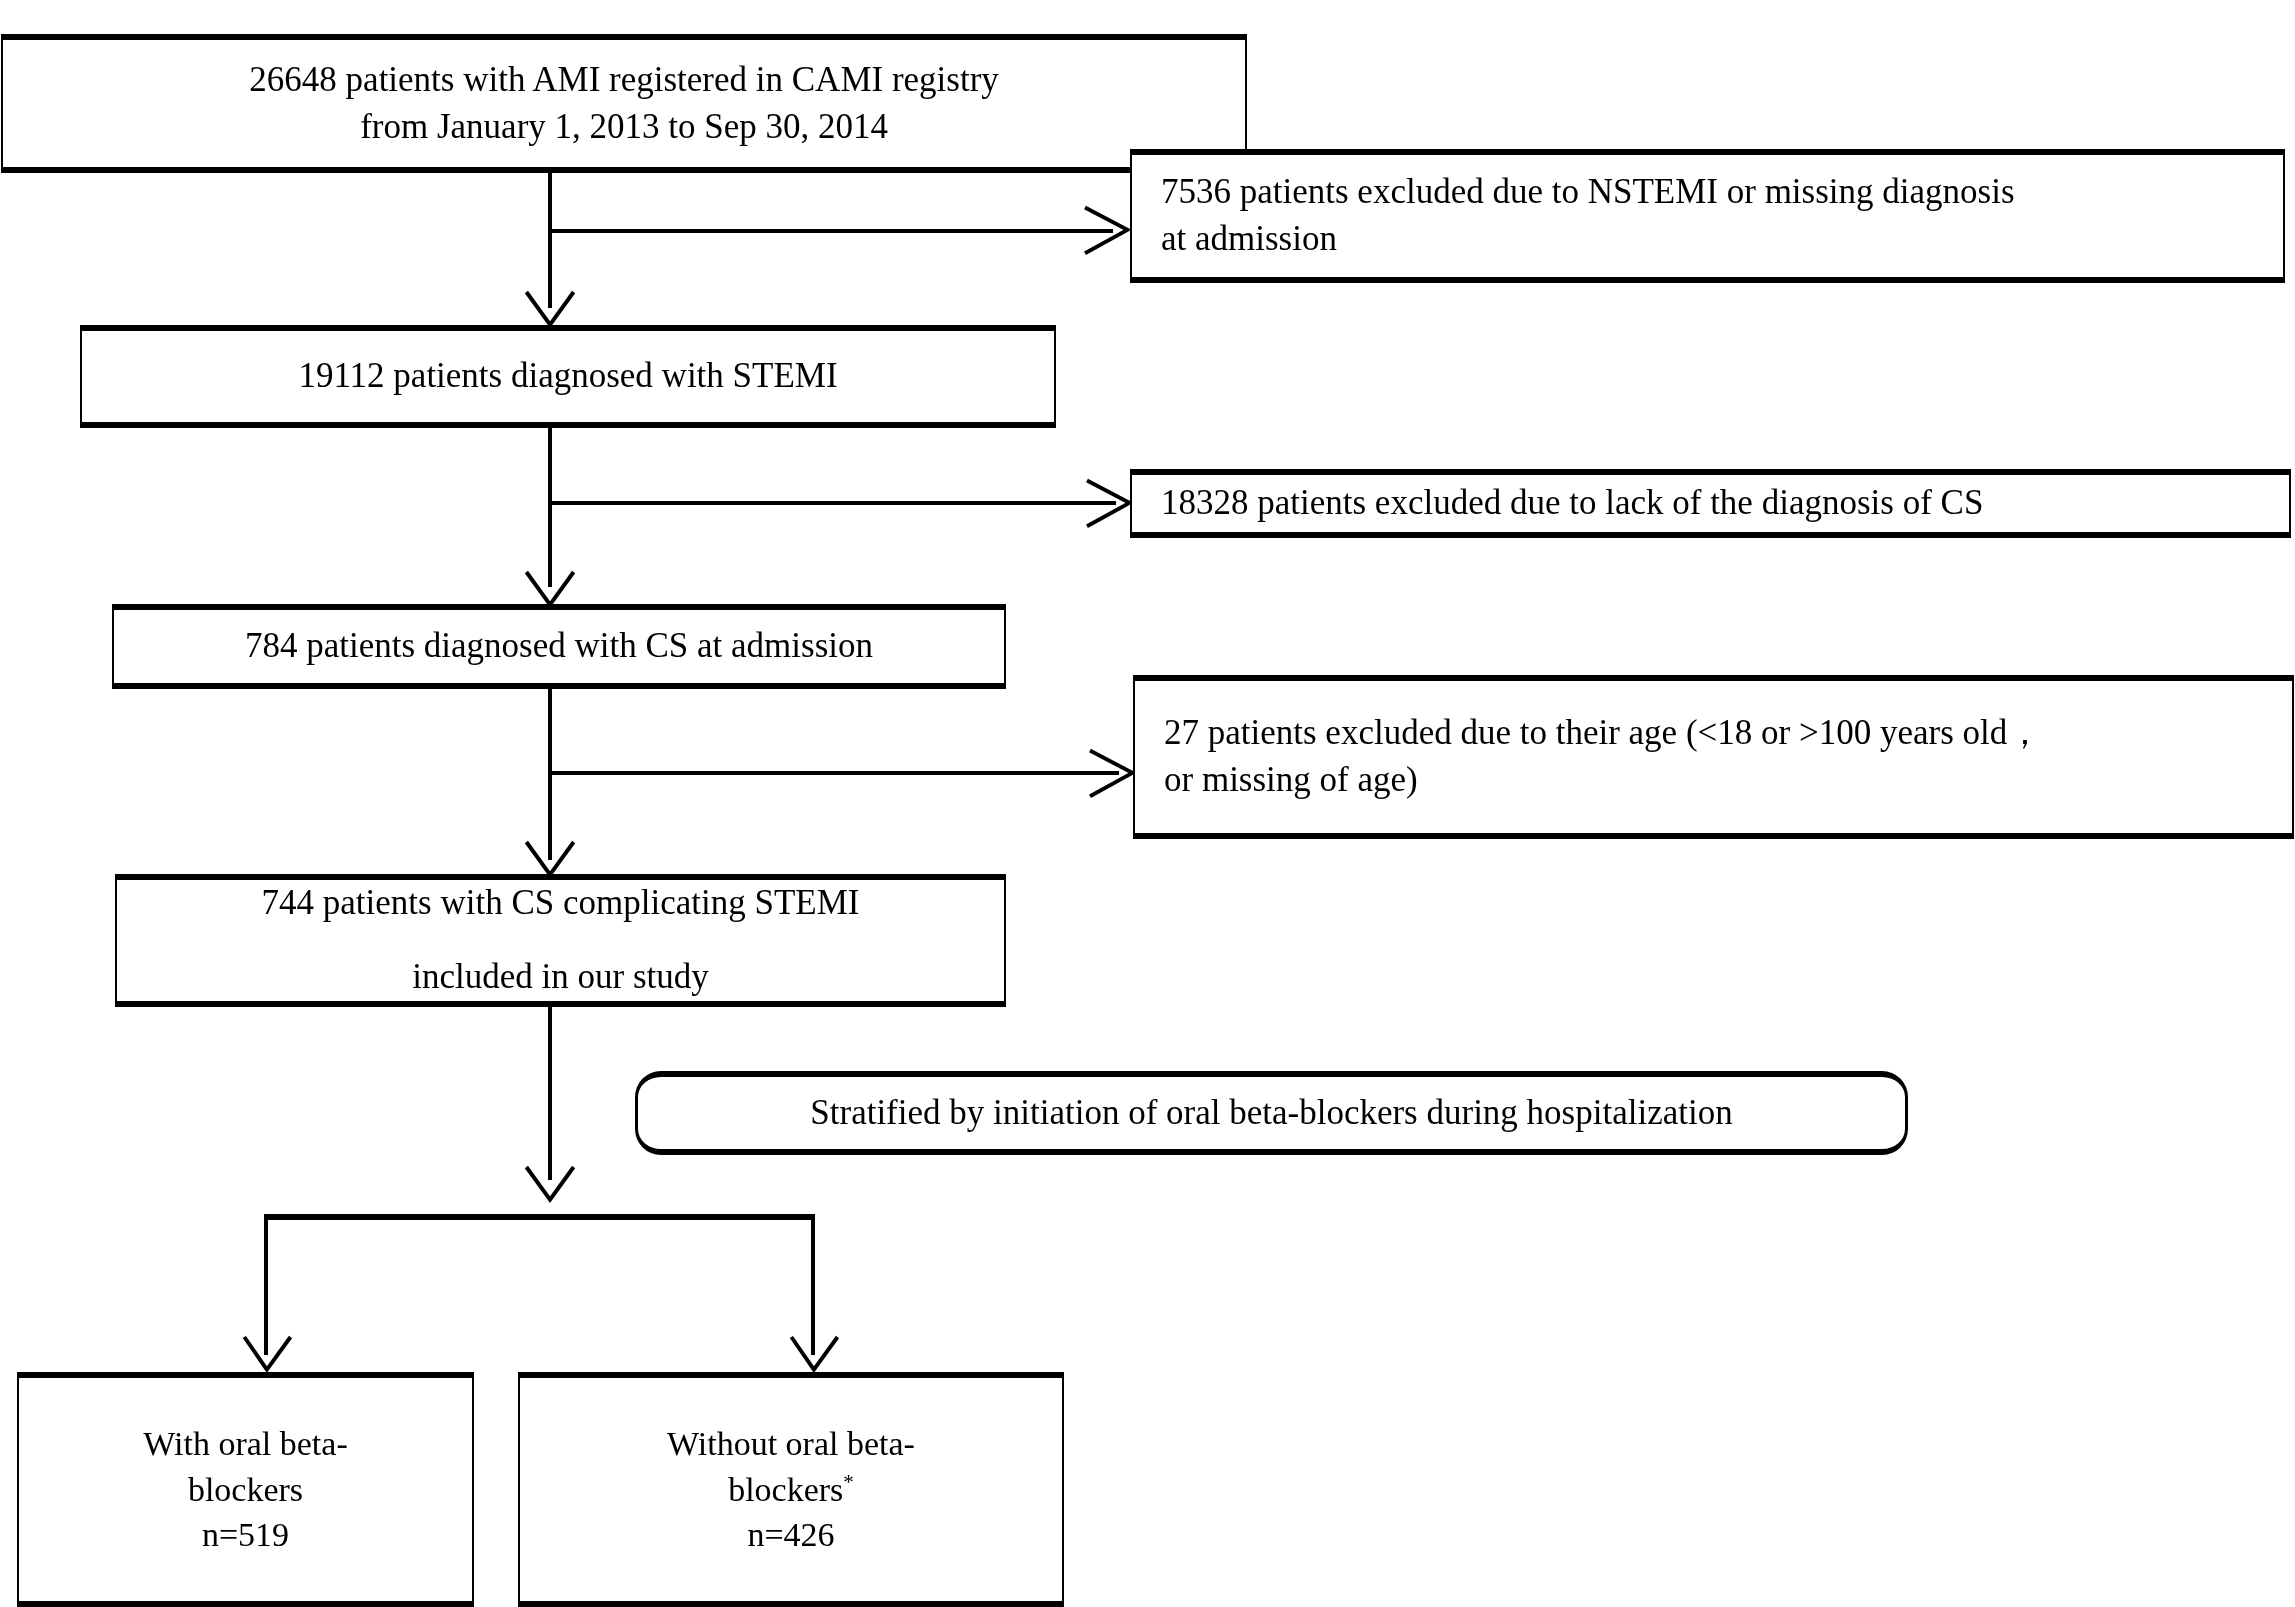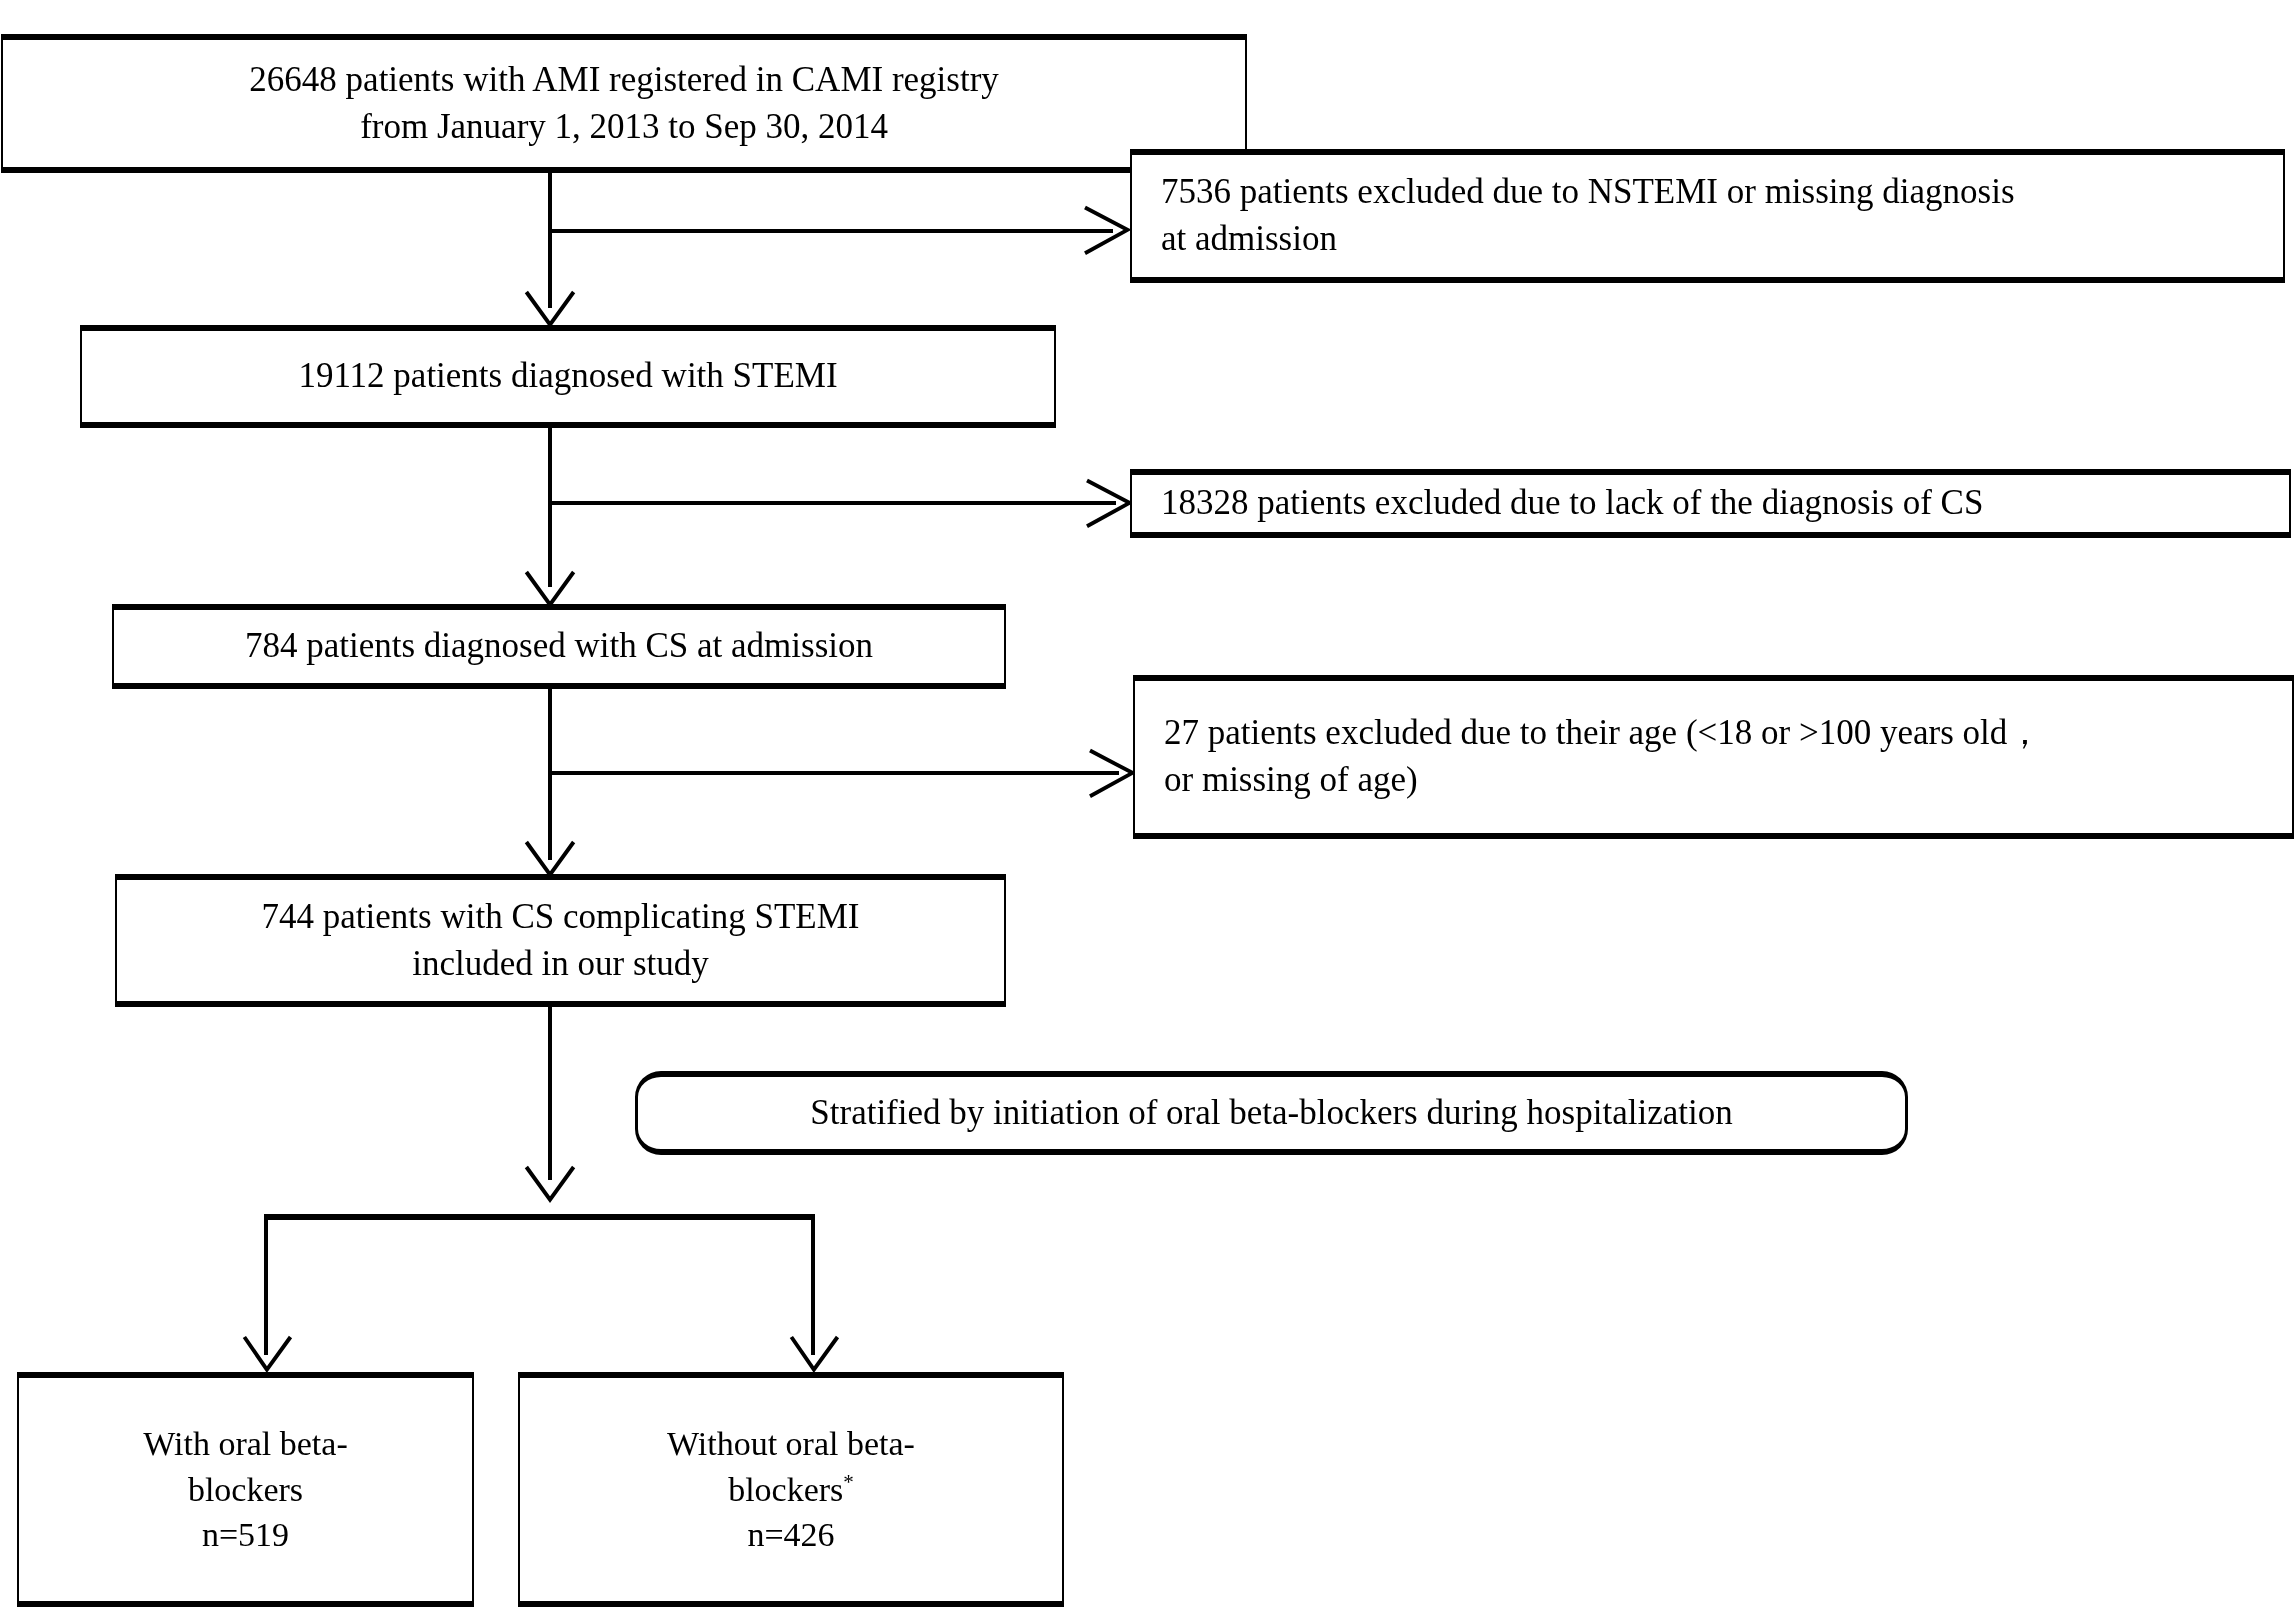--- a/index.html
+++ b/index.html
@@ -105,21 +105,21 @@
 
   <div class="box thickrule" style="left:112px;top:604px;width:894px;height:85px;">
     <div class="txt f62">784 patients diagnosed with CS at admission</div>
   </div>
 
   <div class="box thickrule" style="left:1133px;top:675px;width:1161px;height:164px;align-items:flex-start;">
     <div class="txt left f62">27 patients excluded due to their age (&lt;18 or &gt;100 years old，</div>
     <div class="txt left f62">or missing of age)</div>
   </div>
 
-  <div class="box thickrule" style="left:115px;top:874px;width:891px;height:133px;">
+  <div class="box thickrule" style="left:115px;top:874px;width:891px;height:133px;justify-content:space-between;">
     <div class="txt f62">744 patients with CS complicating STEMI</div>
     <div class="txt f62">included in our study</div>
   </div>
 
   <div class="box rounded" style="left:635px;top:1071px;width:1273px;height:84px;">
     <div class="txt f62">Stratified by initiation of oral beta-blockers during hospitalization</div>
   </div>
 
   <div class="box thickrule" style="left:17px;top:1372px;width:457px;height:235px;">
     <div class="txt f61">With oral beta-</div>

